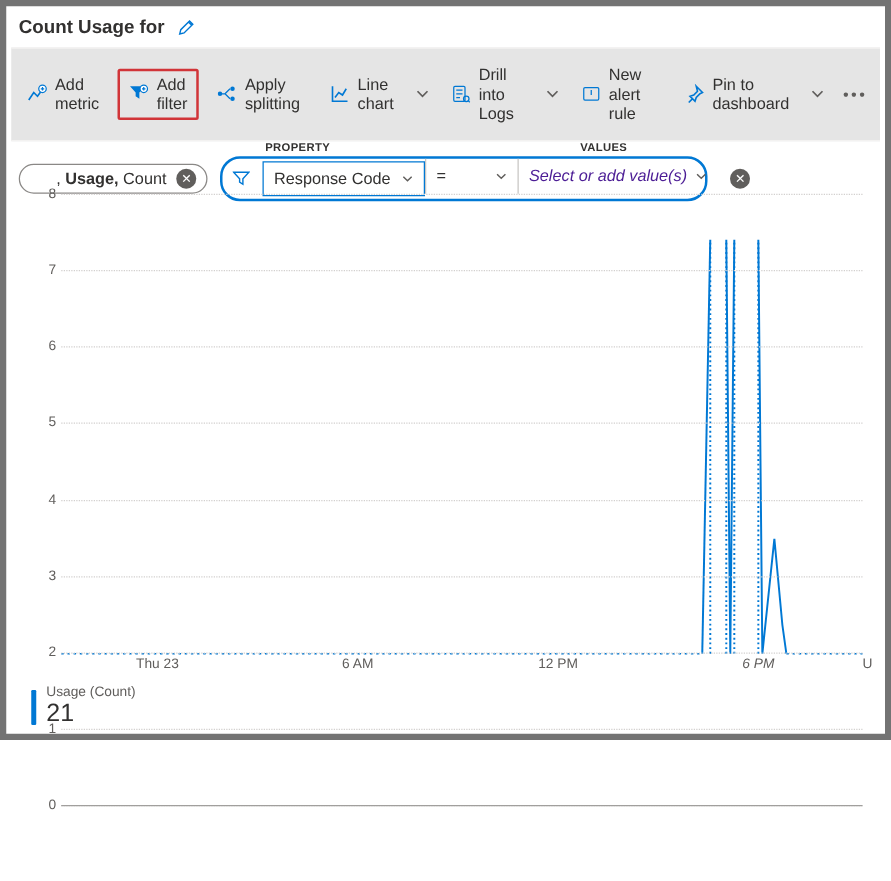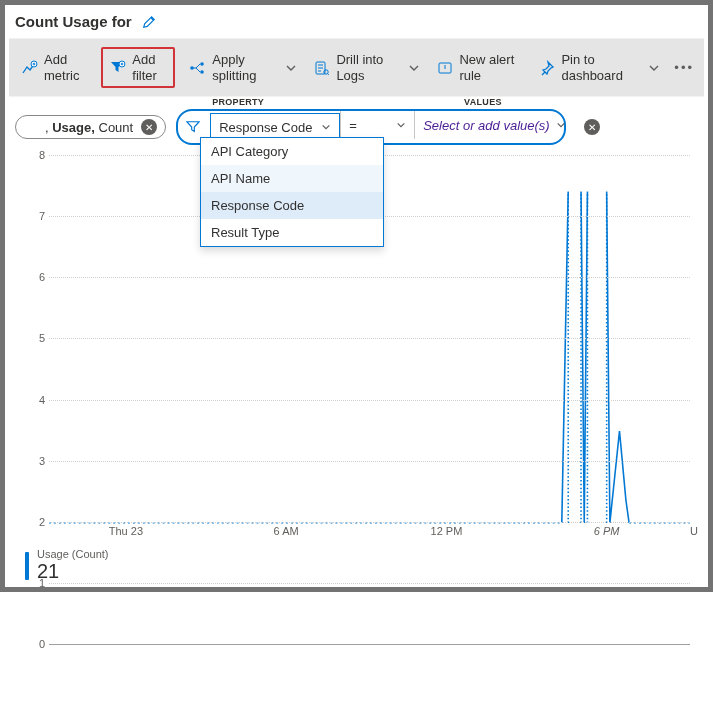--- a/index.html
+++ b/index.html
@@ -106,20 +106,28 @@
         <svg width="16" height="16" viewBox="0 0 16 16">
             <path stroke="#0078d4" fill="none" d="M2 8h4M6 8l4-4M6 8l4 4"></path>
             <circle cx="12" cy="4" r="1.8" fill="#0078d4"></circle>
             <circle cx="12" cy="12" r="1.8" fill="#0078d4"></circle>
             <circle cx="2" cy="8" r="1.8" fill="#0078d4"></circle>
           </svg>
       </span>
       <span>Apply splitting</span>
     </div>
 
+    <div class="tb-btn">
+      <span class="tb-icon">
+        <svg width="16" height="16" viewBox="0 0 16 16">
+            <path stroke="#0078d4" fill="none" stroke-width="1.3" d="M2 2v12h12M4 11l3-4 3 2 3-5"></path>
+          </svg>
+      </span>
+      <span>Line chart</span>
+    </div>
     <span class="tb-sep-chevron">
       <svg width="12" height="12" viewBox="0 0 12 12">
           <path fill="none" stroke="#605e5c" stroke-width="1.4" d="M2 4l4 4 4-4"></path>
         </svg>
     </span>
 
     <div class="tb-btn">
       <span class="tb-icon">
         <svg width="16" height="16" viewBox="0 0 16 16">
             <rect x="2" y="2" width="9" height="12" rx="1" fill="none" stroke="#0078d4"></rect>
@@ -255,26 +263,20 @@
       </div>
     <div class="xlabels" id="xlabels">
         <span class="xlabel" style="left: 12%;">Thu 23</span>
         <span class="xlabel" style="left: 37%;">6 AM</span>
         <span class="xlabel" style="left: 62%;">12 PM</span>
         <span class="xlabel" style="left: 87%; font-style: italic;">6 PM</span>
         <span class="xlabel right" style="left: 100%;">U</span>
       </div>
   </div>
 
-  <div class="dropdown" id="dropdown">
-      <div class="item">API Category</div>
-      <div class="item hover">API Name</div>
-      <div class="item selected">Response Code</div>
-      <div class="item">Result Type</div>
-    </div>
 
   <div class="legend-row">
     <div class="legend-block">
       <div class="legend-swatch"></div>
       <div>
         <div class="legend-top">
             <span>Usage (Count)</span>
           </div>
         <div class="legend-val">21</div>
       </div>

